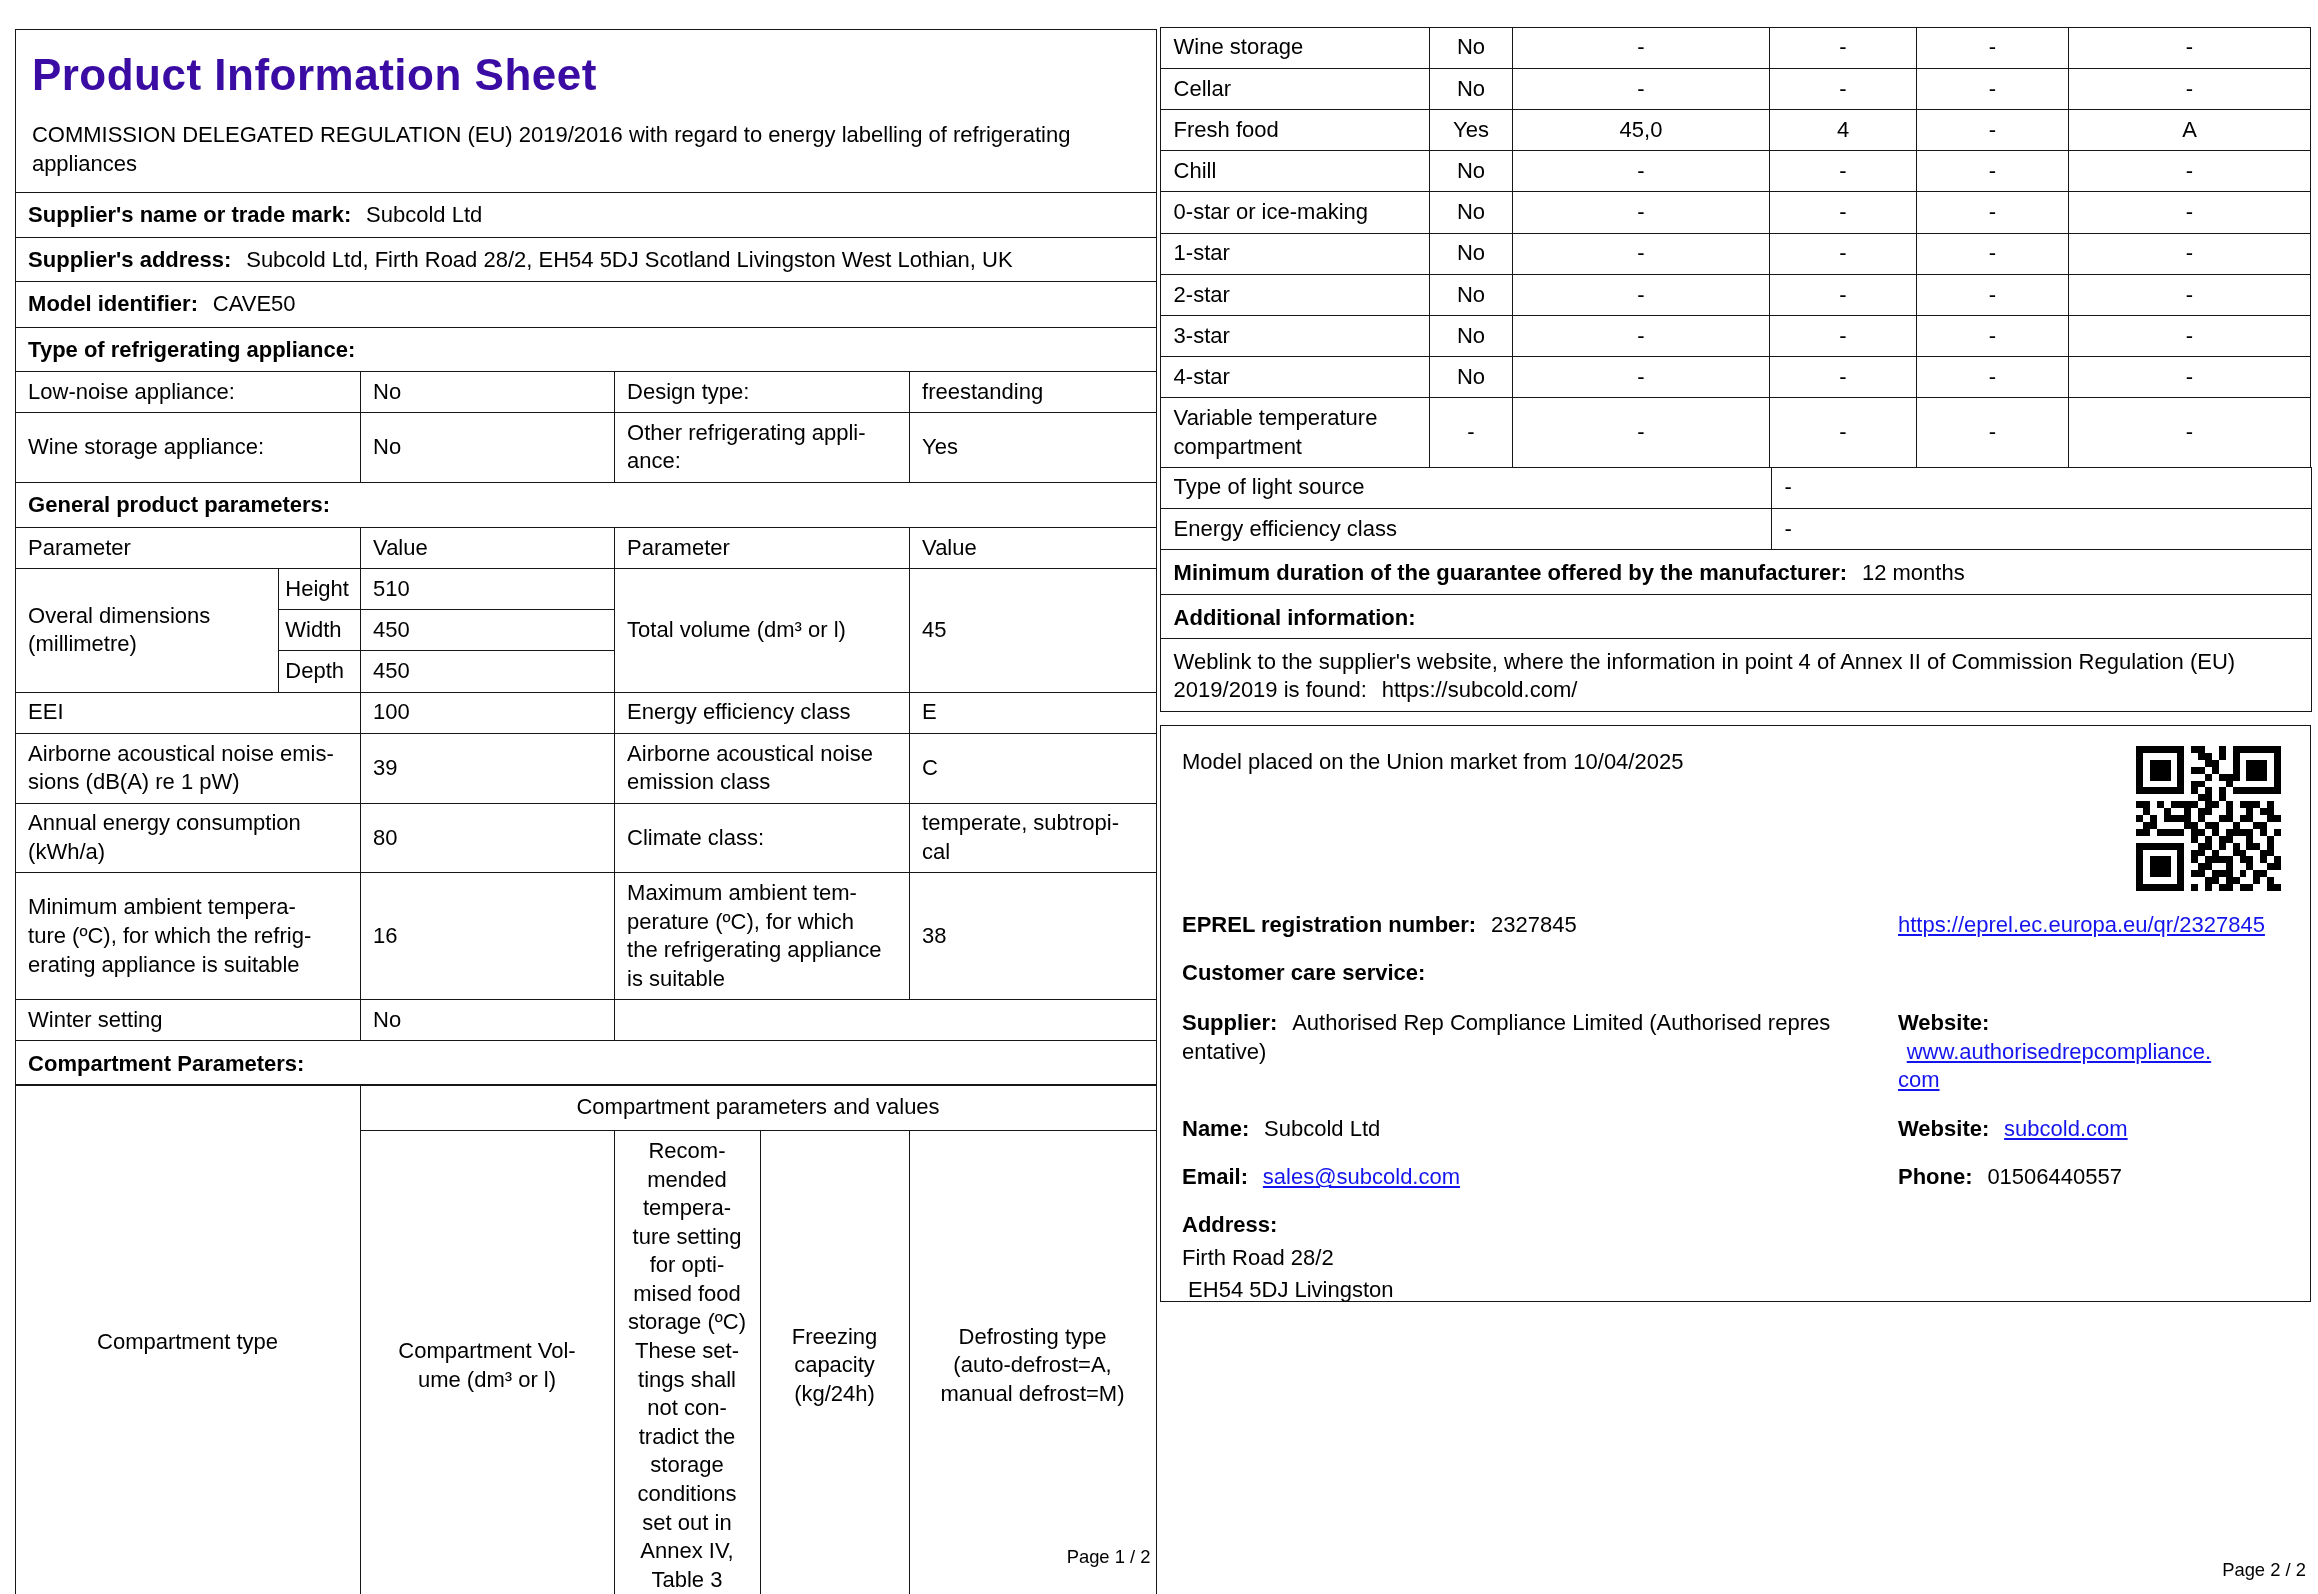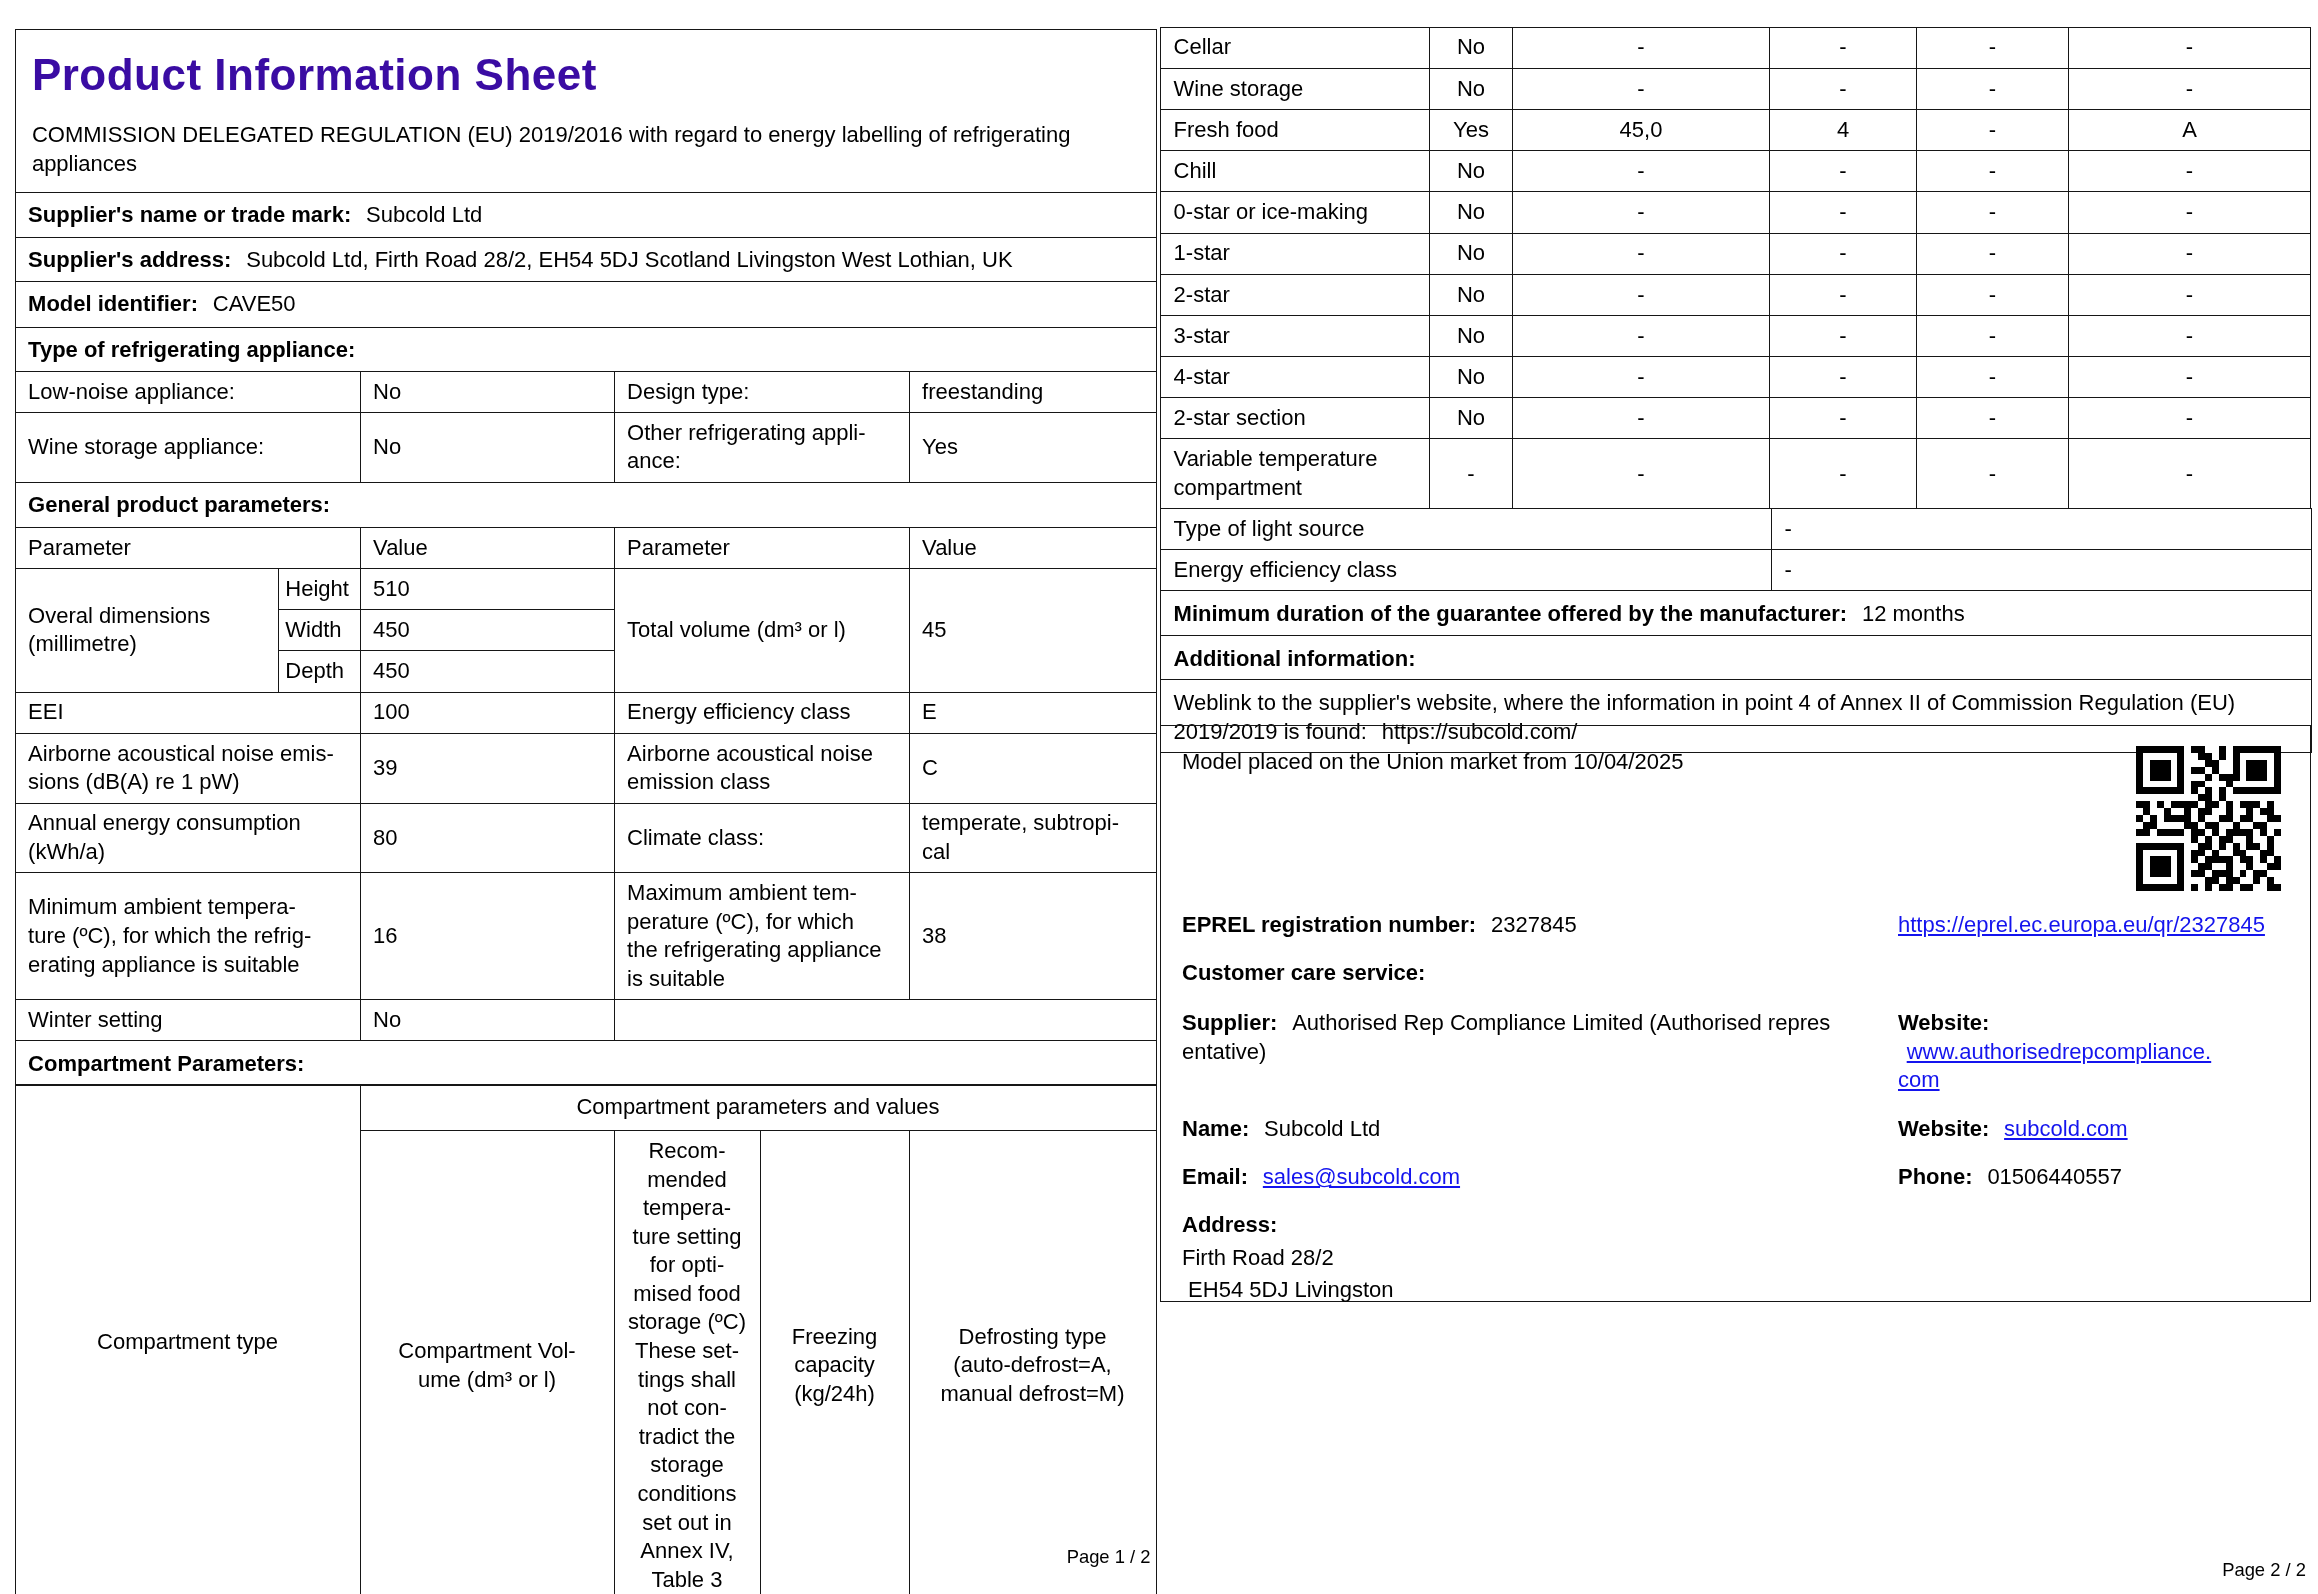--- a/index.html
+++ b/index.html
@@ -208,29 +208,29 @@
       <colgroup>
           <col style="width:269px">
           <col style="width:83px">
           <col style="width:257px">
           <col style="width:147px">
           <col style="width:152px">
           <col style="width:242px">
         </colgroup>
       <tbody>
           <tr style="height:35px">
+        <td>Wine storage</td>
+        <td class="ctr">No</td>
+        <td class="ctr">-</td>
+        <td class="ctr">-</td>
+        <td class="ctr">-</td>
+        <td class="ctr">-</td>
+      </tr>
+      <tr style="height:35px">
         <td>Cellar</td>
-        <td class="ctr">No</td>
-        <td class="ctr">-</td>
-        <td class="ctr">-</td>
-        <td class="ctr">-</td>
-        <td class="ctr">-</td>
-      </tr>
-      <tr style="height:35px">
-        <td>Wine storage</td>
         <td class="ctr">No</td>
         <td class="ctr">-</td>
         <td class="ctr">-</td>
         <td class="ctr">-</td>
         <td class="ctr">-</td>
       </tr>
       <tr style="height:35px">
         <td>Fresh food</td>
         <td class="ctr">Yes</td>
         <td class="ctr">45,0</td>
@@ -273,28 +273,20 @@
       <tr style="height:35px">
         <td>3-star</td>
         <td class="ctr">No</td>
         <td class="ctr">-</td>
         <td class="ctr">-</td>
         <td class="ctr">-</td>
         <td class="ctr">-</td>
       </tr>
       <tr style="height:35px">
         <td>4-star</td>
-        <td class="ctr">No</td>
-        <td class="ctr">-</td>
-        <td class="ctr">-</td>
-        <td class="ctr">-</td>
-        <td class="ctr">-</td>
-      </tr>
-      <tr style="height:35px">
-        <td>2-star section</td>
         <td class="ctr">No</td>
         <td class="ctr">-</td>
         <td class="ctr">-</td>
         <td class="ctr">-</td>
         <td class="ctr">-</td>
       </tr>
       <tr style="height:65px">
         <td class="pre">Variable temperature
 compartment</td>
         <td class="ctr">-</td>

